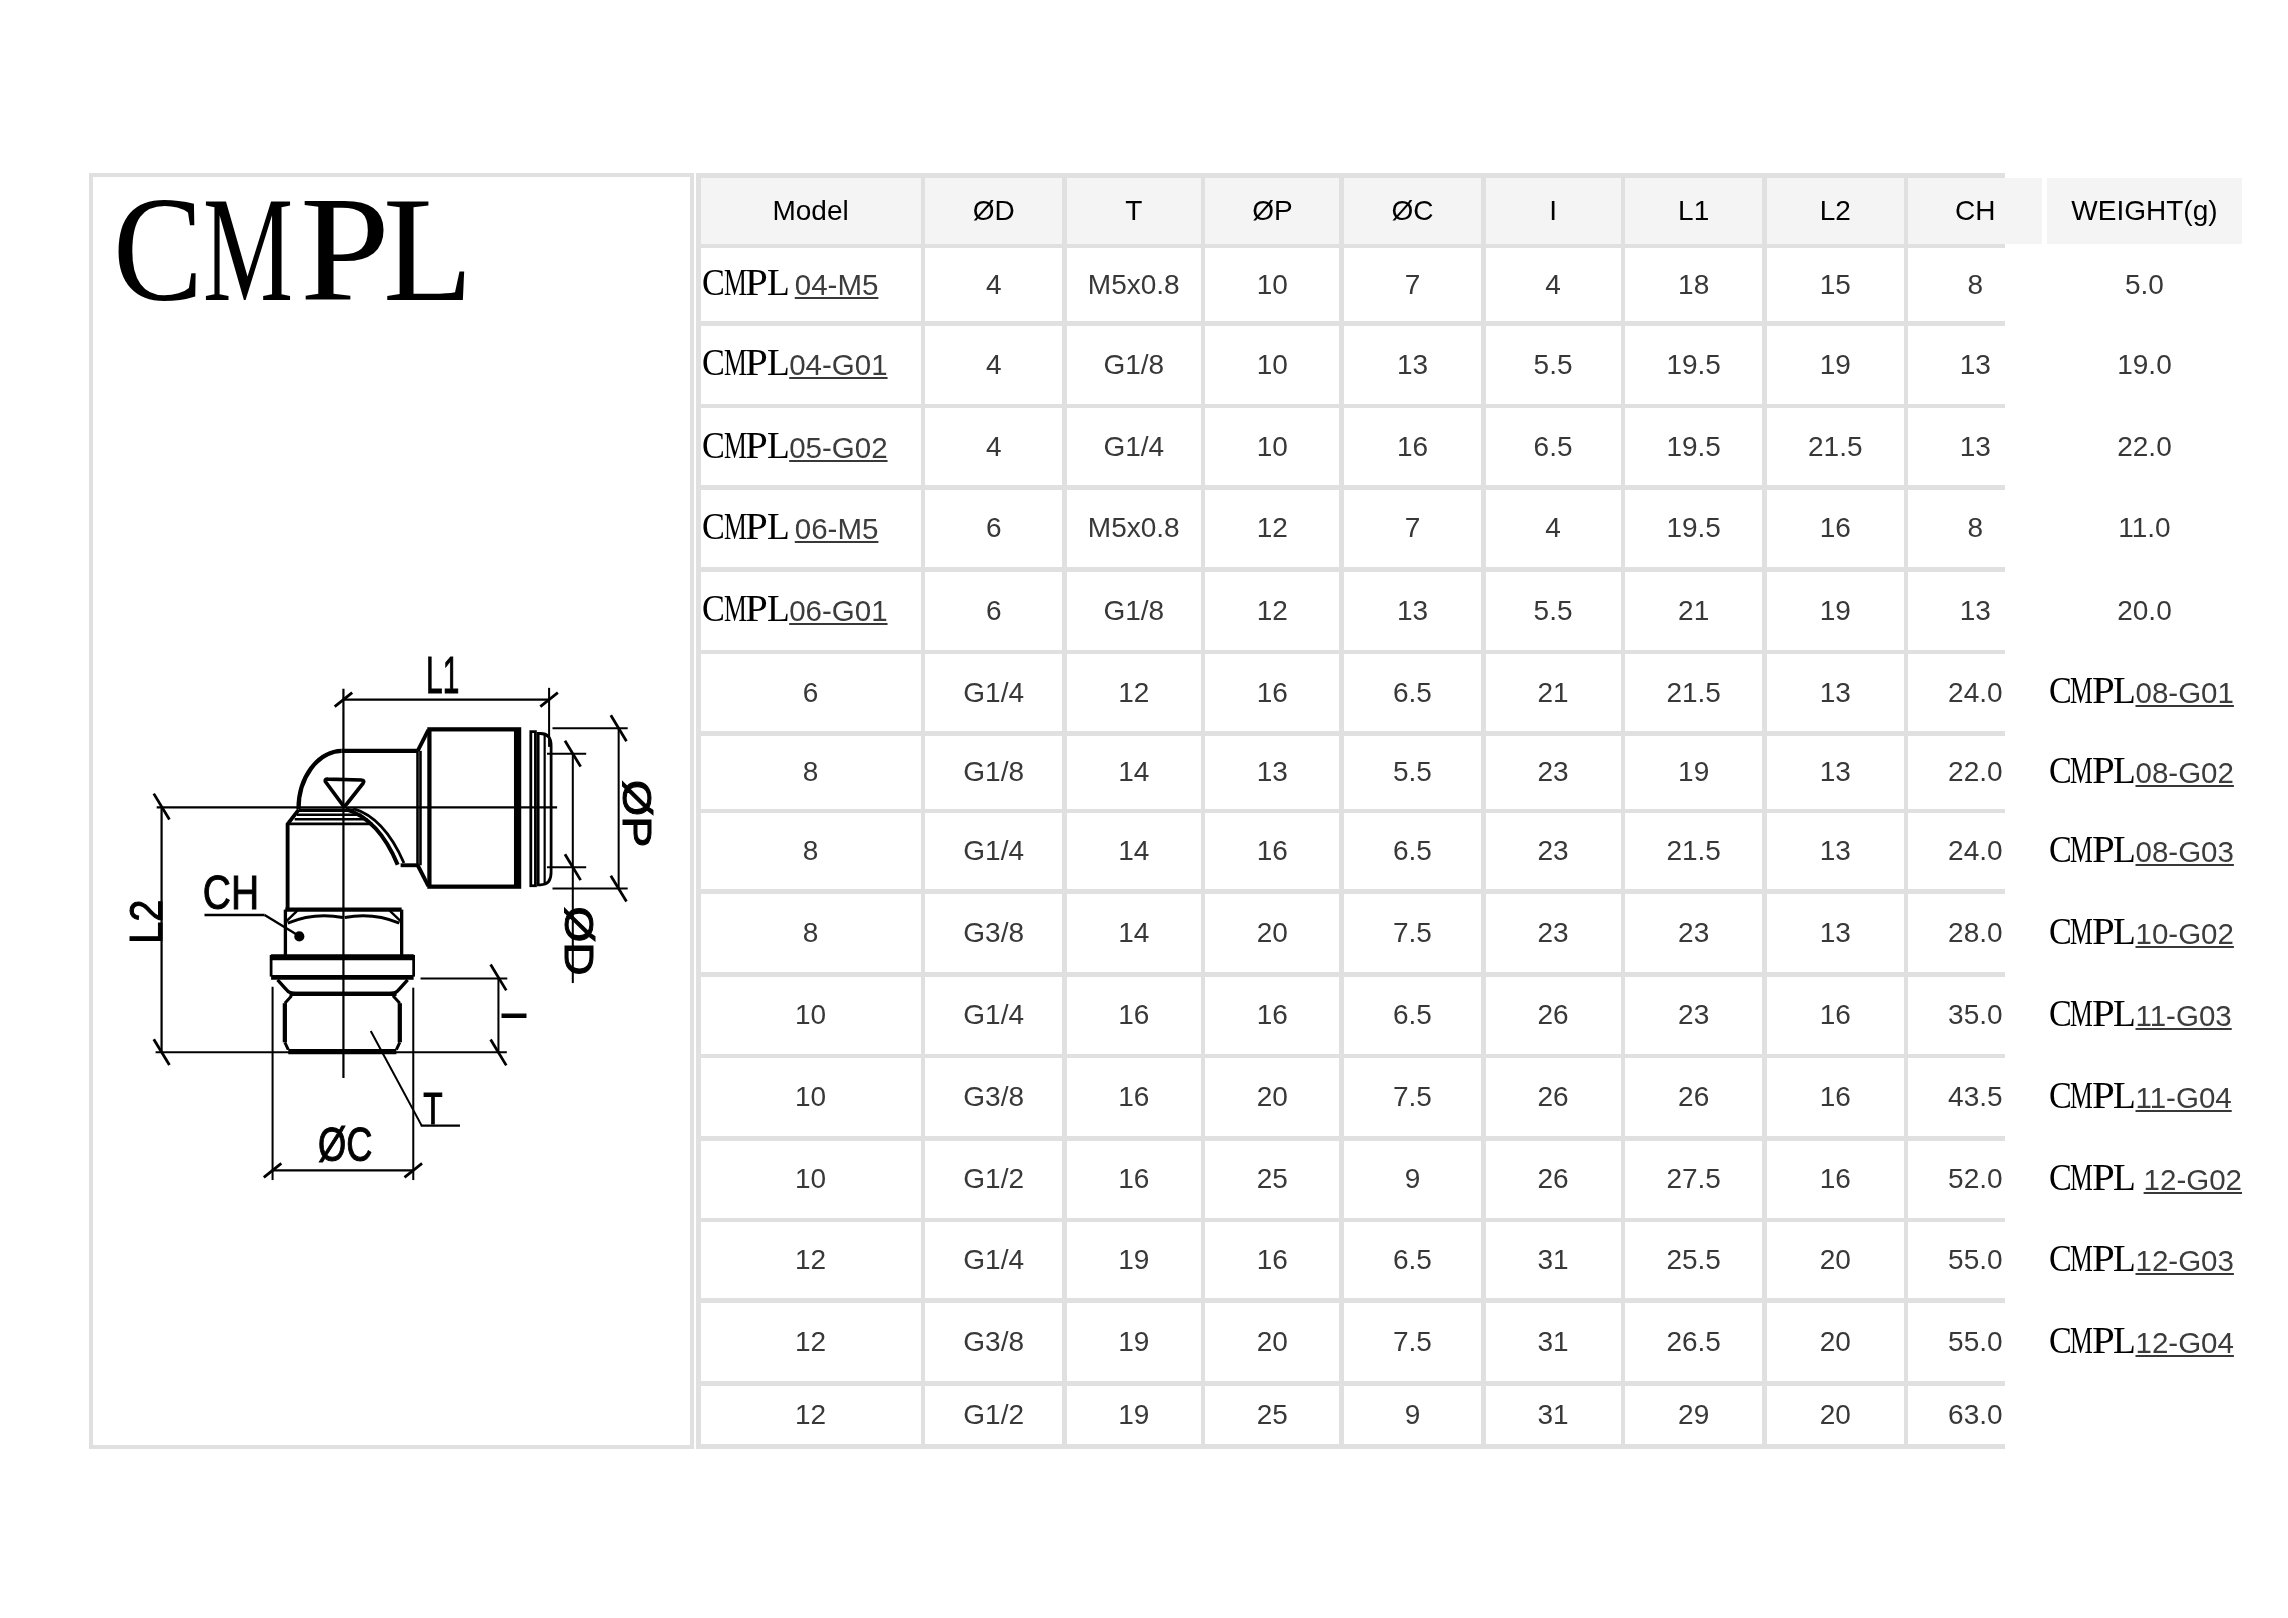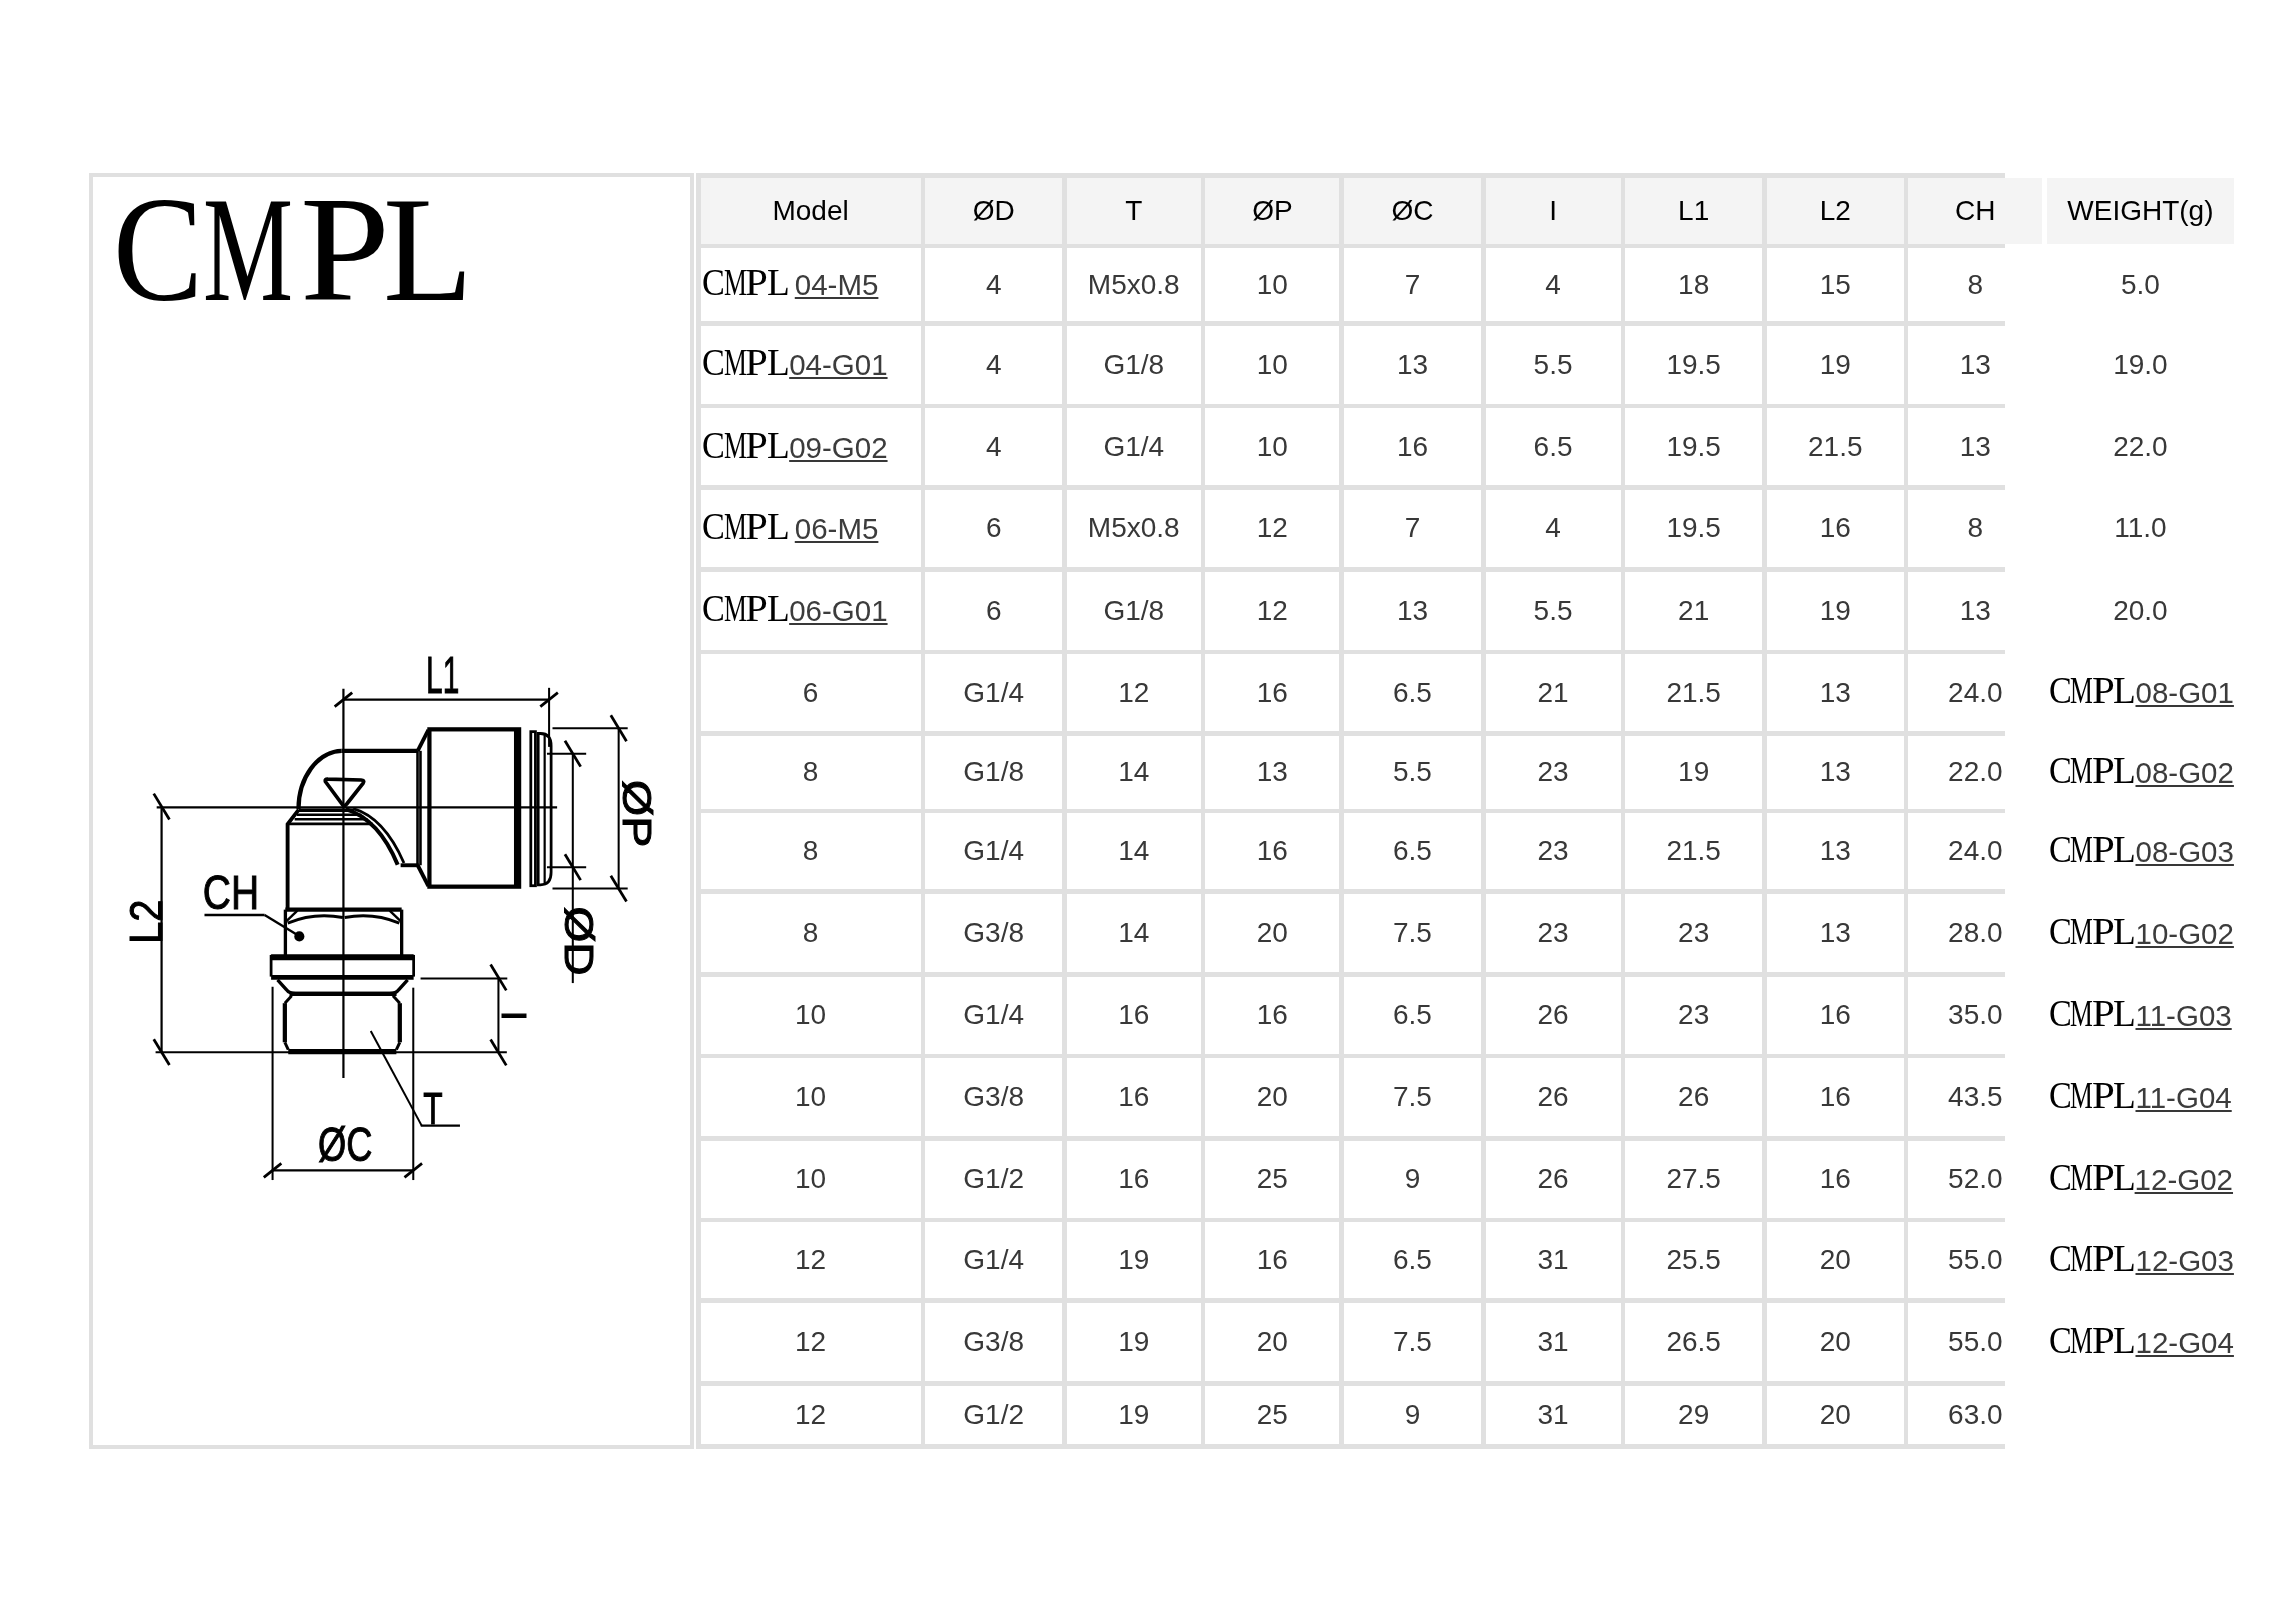--- a/index.html
+++ b/index.html
@@ -161,21 +161,21 @@
     <div class="c">4</div>
     <div class="c">G1/8</div>
     <div class="c">10</div>
     <div class="c">13</div>
     <div class="c">5.5</div>
     <div class="c">19.5</div>
     <div class="c">19</div>
     <div class="c">13</div>
     <div class="c">19.0</div>
   <div class="c m">
-      <span class="mbox"><span class="ms"><span class="sq qC">C</span><span class="sq qM">M</span><span class="sq qP">P</span><span class="sq qL">L</span></span><span class="mn" style="margin-left:0.9px">09-G02</span></span>
+      <span class="mbox"><span class="ms"><span class="sq qC">C</span><span class="sq qM">M</span><span class="sq qP">P</span><span class="sq qL">L</span></span><span class="mn" style="margin-left:0.9px">05-G02</span></span>
     </div>
     <div class="c">4</div>
     <div class="c">G1/4</div>
     <div class="c">10</div>
     <div class="c">16</div>
     <div class="c">6.5</div>
     <div class="c">19.5</div>
     <div class="c">21.5</div>
     <div class="c">13</div>
     <div class="c">22.0</div>
@@ -278,21 +278,21 @@
     <div class="c">10</div>
     <div class="c">G1/2</div>
     <div class="c">16</div>
     <div class="c">25</div>
     <div class="c">9</div>
     <div class="c">26</div>
     <div class="c">27.5</div>
     <div class="c">16</div>
     <div class="c">52.0</div>
   <div class="c m">
-      <span class="mbox"><span class="ms"><span class="sq qC">C</span><span class="sq qM">M</span><span class="sq qP">P</span><span class="sq qL">L</span></span><span class="mn" style="margin-left:0">12-G02</span></span>
+      <span class="mbox"><span class="ms"><span class="sq qC">C</span><span class="sq qM">M</span><span class="sq qP">P</span><span class="sq qL">L</span></span><span class="mn" style="margin-left:9px">12-G02</span></span>
     </div>
     <div class="c">12</div>
     <div class="c">G1/4</div>
     <div class="c">19</div>
     <div class="c">16</div>
     <div class="c">6.5</div>
     <div class="c">31</div>
     <div class="c">25.5</div>
     <div class="c">20</div>
     <div class="c">55.0</div>

